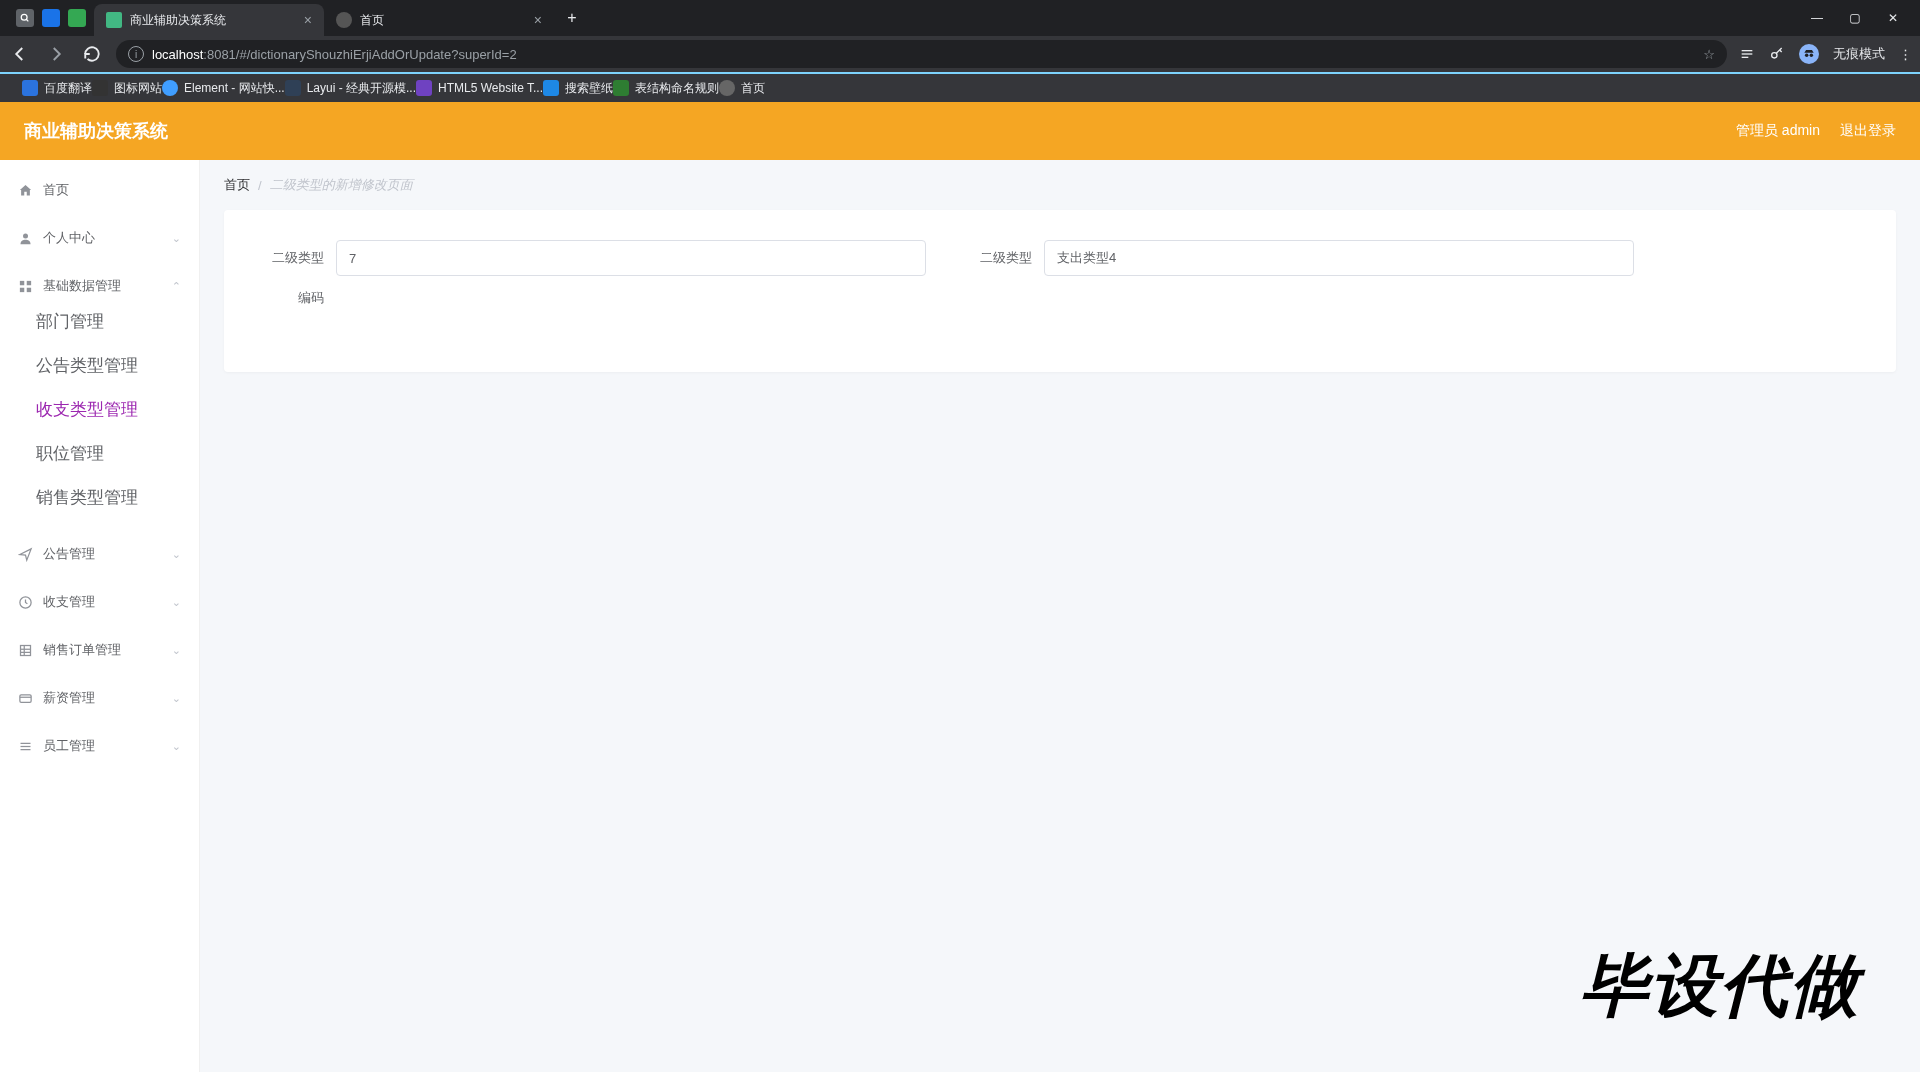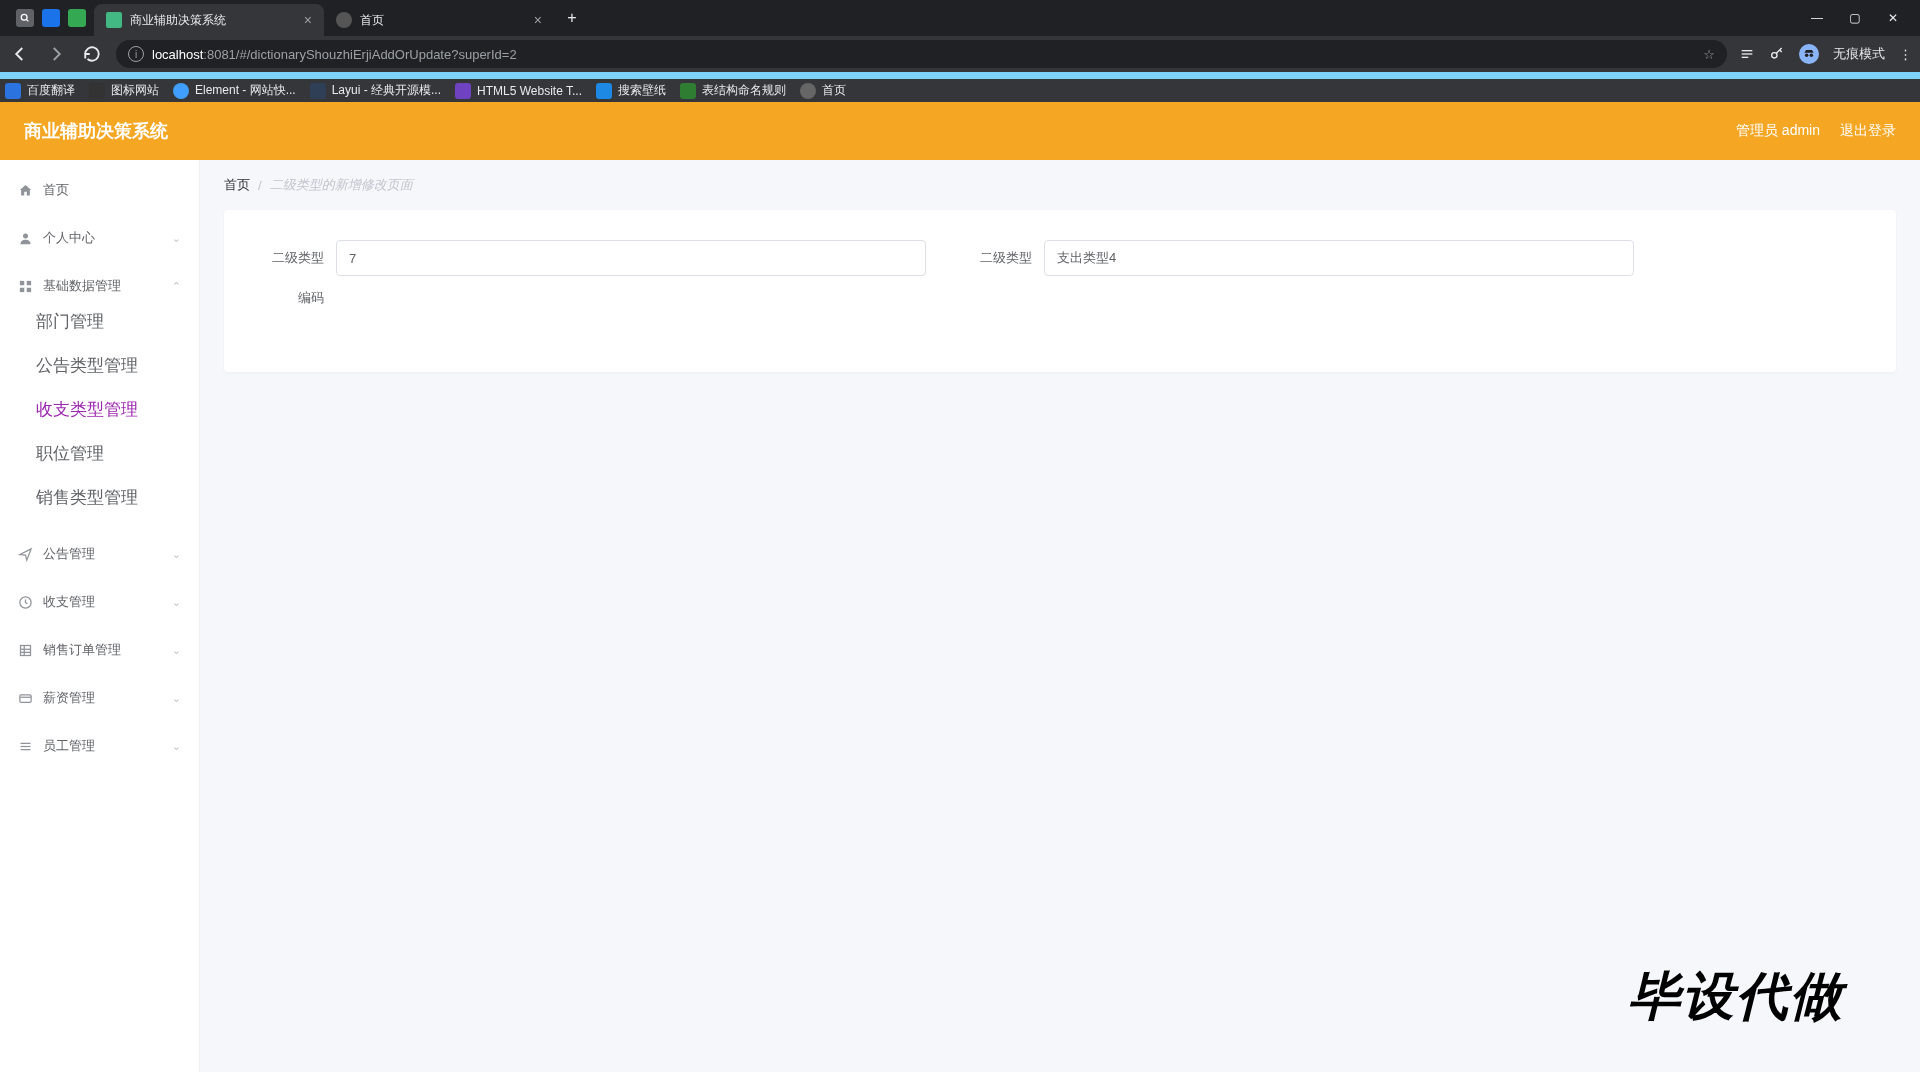--- a/index.html
+++ b/index.html
@@ -20,21 +20,21 @@
 
 .addrbar { height:36px; background:#35363a; display:flex; align-items:center; padding:0 8px; gap:12px; }
 .navbtn { width:24px; height:24px; display:flex; align-items:center; justify-content:center; color:#9aa0a6; }
 .url-box { flex:1; height:28px; background:#202124; border-radius:14px; display:flex; align-items:center; padding:0 12px; gap:8px; color:#e8eaed; font-size:13px; }
 .url-box .info { width:16px; height:16px; border:1.5px solid #9aa0a6; border-radius:50%; display:flex; align-items:center; justify-content:center; font-size:10px; color:#9aa0a6;}
 .url-box .host { color:#fff; }
 .url-box .rest { color:#9aa0a6; }
 .right-icons { display:flex; align-items:center; gap:14px; color:#e8eaed; font-size:13px;}
 .avatar { width:20px; height:20px; border-radius:50%; background:#8ab4f8; display:flex; align-items:center; justify-content:center; font-size:11px; color:#202124;}
 
-.bookbar { height:30px; background:#35363a; border-top:7px solid #7dd3fc; display:flex; align-items:center; padding:0 5px; gap:14px; font-size:12px; color:#e8eaed;}
+.bookbar { height:30px; background:#35363a; border-top:2px solid #7dd3fc; display:flex; align-items:center; padding:0 22px; font-size:12px; color:#e8eaed;}
 .bm { display:flex; align-items:center; gap:6px; }
 .bm-icon { width:16px; height:16px; border-radius:3px; }
 
 
 .app { position:absolute; top:102px; left:0; right:0; bottom:0; background:#fff; }
 .app-header { height:58px; background:#f5a623; display:flex; align-items:center; padding:0 24px; color:#fff; }
 .app-title { font-size:18px; font-weight:600; }
 .app-header .right { margin-left:auto; display:flex; gap:20px; font-size:14px;}
 
 .app-body { display:flex; height:calc(100% - 58px); }
@@ -57,21 +57,21 @@
 .label-col { width:70px; text-align:right; font-size:13px; color:#606266; line-height:36px;}
 .label-col .sub { display:block; line-height:20px; margin-top:12px;}
 .input { width:590px; height:36px; border:1px solid #dcdfe6; border-radius:4px; padding:0 12px; font-size:13px; color:#606266; outline:none;}
 .btn-row { display:flex; gap:12px; margin-left:82px; margin-top:40px; position:relative;}
 .btn { height:38px; padding:0 22px; border-radius:4px; font-size:13px; cursor:pointer; border:none; display:flex; align-items:center;}
 .btn-primary { background:#f5a623; color:#fff;}
 .btn-default { background:#ecf5ff; color:#409eff; border:1px solid #d9ecff;}
 .click-ind { position:absolute; width:36px; height:36px; border-radius:50%; background:radial-gradient(circle,#ff5722 0%,#ff5722 55%,rgba(255,87,34,.4) 56%,rgba(255,87,34,.4) 100%); left:18px; top:1px; z-index:5; box-shadow:0 0 0 6px rgba(255,87,34,.25);}
 .cursor { position:absolute; left:32px; top:20px; z-index:6; font-size:20px;}
 
-.watermark { position:fixed; right:76px; bottom:40px; font-size:52px; font-weight:900; color:#000; font-style:italic; letter-spacing:2px;}
+.watermark { position:fixed; right:60px; bottom:40px; font-size:68px; font-weight:900; color:#000; font-style:italic; letter-spacing:2px;}
 
 svg { display:block; }
 </style>
 </head>
 <body>
 
 <div class="tabbar">
   <div class="tab-pre">
     <div class="sq" style="background:#5f6368">
       <svg width="10" height="10" viewBox="0 0 24 24" fill="none" stroke="#fff" stroke-width="3">

